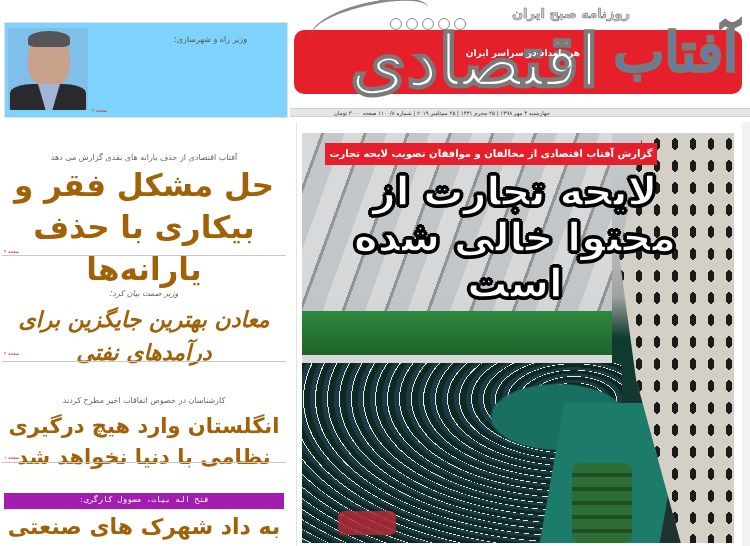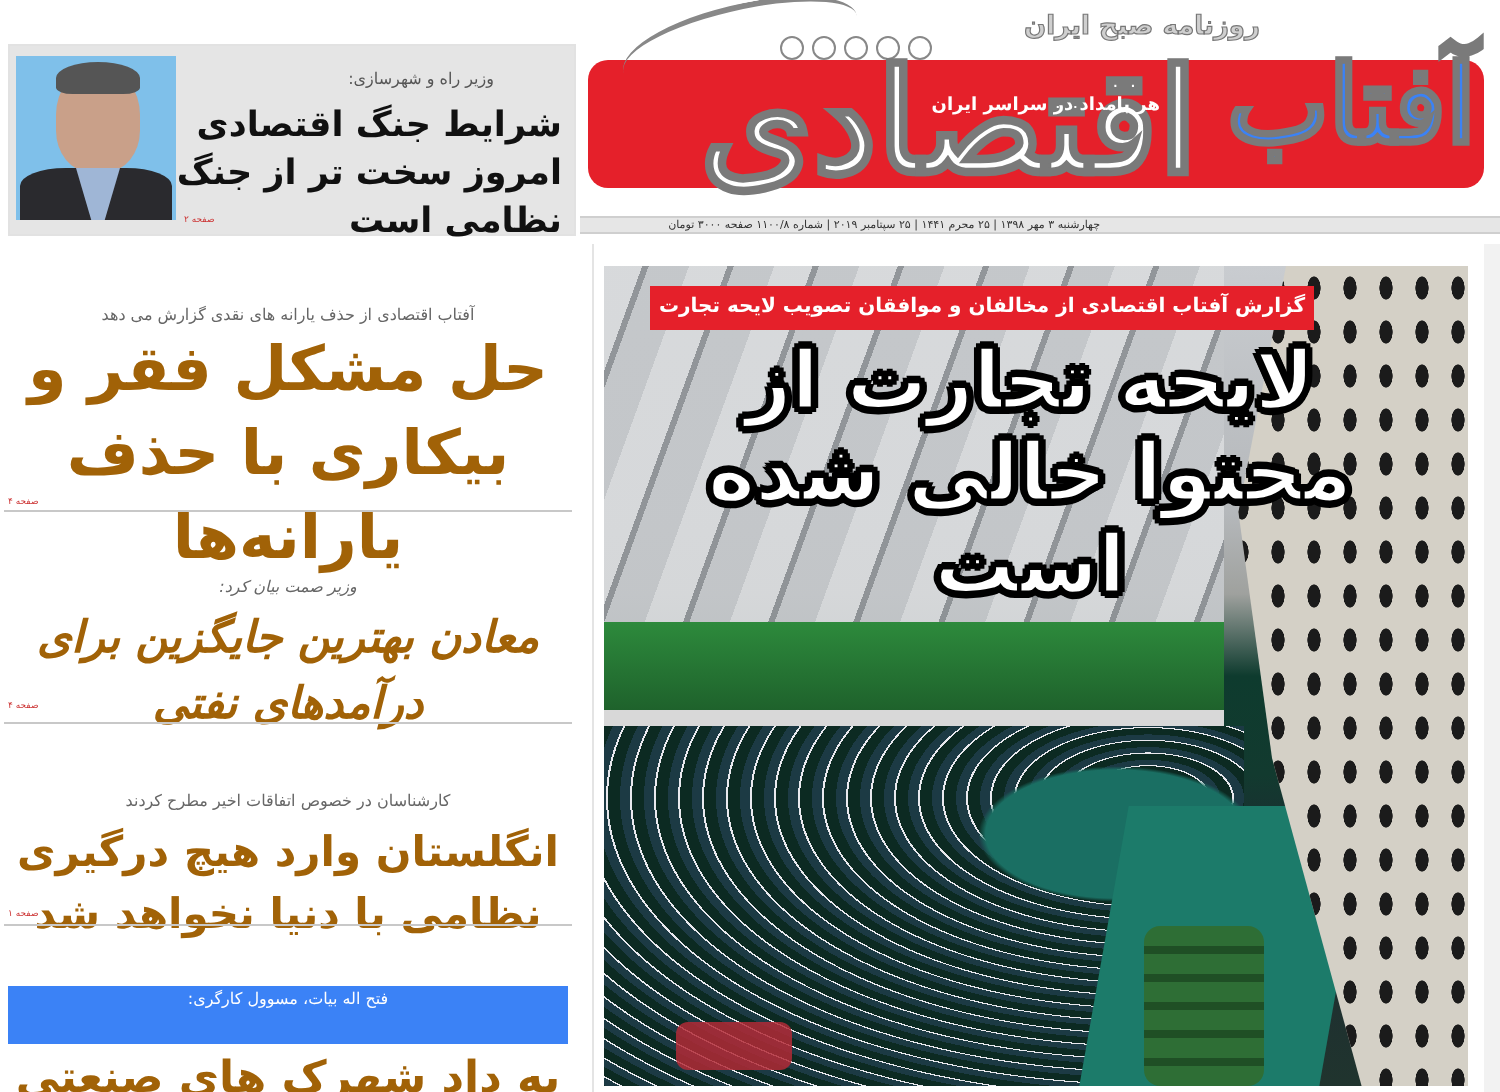--- a/index.html
+++ b/index.html
@@ -17,21 +17,21 @@
     -webkit-text-stroke: 2px #7a7a7a; font-family: Liberation Serif, serif; }
   .mast-swoosh { position: absolute; left: 20px; top: 2px; width: 120px; height: 40px; border-top: 3px solid #888; border-radius: 60% 40% 0 0; transform: rotate(-10deg); }
   .mast-circles { position: absolute; left: 100px; top: 18px; display: flex; gap: 4px; direction: ltr; }
   .mast-circles span { width: 12px; height: 12px; border: 1.5px solid #888; border-radius: 50%; background: #fff; display: block; }
   .mast-url { position: absolute; left: 50px; top: 96px; font-family: "DejaVu Serif", serif; font-style: italic; font-weight: bold; font-size: 10.5px; color: #222; direction: ltr; }
   .mast-info { position: absolute; left: 0; top: 108px; width: 460px; height: 9px; background: #e6e6e6; border-top: 1px solid #cfcfcf; border-bottom: 1px solid #cfcfcf;
     font-size: 5.5px; line-height: 8px; color: #333; white-space: nowrap; padding-right: 200px; text-align: right; }
 
   
   .leftcol { position: absolute; left: 0; top: 0; width: 290px; height: 546px; }
-  .box-top { position: absolute; left: 4px; top: 22px; width: 284px; height: 96px; background: #e5e5e5; border: 1px solid #e2e2e2; }
+  .box-top { position: absolute; left: 4px; top: 22px; width: 284px; height: 96px; background: #7dd3fc; border: 1px solid #e2e2e2; }
   .portrait { position: absolute; left: 8px; top: 28px; width: 80px; height: 82px; background: #7fc0ea; overflow: hidden; }
   .portrait .head { position: absolute; left: 20px; top: 6px; width: 42px; height: 52px; background: #c9a089; border-radius: 45% 45% 40% 40%; }
   .portrait .hair { position: absolute; left: 20px; top: 3px; width: 42px; height: 16px; background: #555; border-radius: 50% 50% 20% 20%; }
   .portrait .suit { position: absolute; left: 2px; top: 56px; width: 76px; height: 30px; background: #2a2a2e; border-radius: 30% 30% 0 0; }
   .portrait .shirt { position: absolute; left: 30px; top: 56px; width: 22px; height: 30px; background: #9fb6d6; clip-path: polygon(0 0,100% 0,60% 100%,40% 100%); }
   .box-top .kicker { position: absolute; right: 40px; top: 12px; font-size: 8px; color: #555; }
   .box-top .title { position: absolute; right: 6px; top: 28px; width: 200px; font-size: 17.5px; line-height: 24px; font-weight: bold; color: #111; text-align: right; }
   .pageref { font-size: 4.5px; color: #c33; position: absolute; }
 
   .sep { position: absolute; left: 2px; width: 284px; height: 1px; background: #c8c8c8; }
@@ -39,21 +39,21 @@
   .story { position: absolute; left: 0; width: 288px; text-align: center; margin-top: 28px; }
   .story .kicker { font-size: 8px; color: #666; line-height: 12px; }
   .story .headline { font-weight: bold; color: #a16207; }
   .s1 { top: 124px; }
   .s1 .headline { font-size: 31px; line-height: 42px; letter-spacing: -0.5px; }
   .s2 { top: 260px; font-style: italic; }
   .s2 .headline { font-size: 22px; line-height: 33px; margin-top: 3px; }
   .s3 { top: 367px; }
   .s3 .headline { font-size: 21px; line-height: 31px; margin-top: 4px; }
   .s4 { top: 465px; }
-  .s4 .redbar { margin: 0 4px; height: 29px; background: #3b82f6; color: #fff; font-size: 8px; line-height: 14px; }
+  .s4 .redbar { margin: 0 4px; height: 16px; background: #a21caf; color: #fff; font-size: 8px; line-height: 14px; font-family: Liberation Mono, monospace; }
   .s4 .headline { font-size: 22px; line-height: 32px; margin-top: 2px; }
 
   
   .feature { position: absolute; left: 296px; top: 122px; width: 450px; height: 424px; background: #ffffff; border-left: 1px solid #e4e4e4; }
   .photo { position: absolute; left: 302px; top: 133px; width: 432px; height: 410px; overflow: hidden;
     background: linear-gradient(180deg, #c9ccd0 0%, #b5b8bb 30%, #9fa19e 40%, #0e3b2e 50%, #123a2f 62%, #1d2b33 72%, #20342e 100%); }
   .ceiling { position: absolute; left: 0; top: 0; width: 310px; height: 200px;
     background: repeating-linear-gradient(110deg, #d8dadc 0 18px, #8f9397 18px 21px, #c4c7ca 21px 40px); opacity: 0.95; }
   .greenband { position: absolute; left: 0; top: 178px; width: 310px; height: 48px; background: linear-gradient(180deg,#2d8a3c,#1d5e2a); }
   .balcony { position: absolute; left: 0; top: 222px; width: 310px; height: 8px; background: #d8d8d8; }
@@ -92,21 +92,20 @@
   <div class="mast-tagline-top">روزنامه صبح ایران</div>
   <div class="mast-logo-right">آفتاب</div>
   <div class="mast-logo-left">اقتصادی</div>
   <div class="mast-tagline-mid">هر بامداد در سراسر ایران</div>
   <div class="mast-info">چهارشنبه  ۳ مهر ۱۳۹۸ | ۲۵ محرم ۱۴۴۱ | ۲۵ سپتامبر ۲۰۱۹ | شماره ۱۱۰۰/۸ صفحه ۳۰۰۰ تومان</div>
 </div>
 
 <div class="leftcol">
   <div class="box-top">
     <div class="kicker">وزیر راه و شهرسازی:</div>
-    <div class="title">شرایط جنگ اقتصادی امروز سخت تر از جنگ نظامی است</div>
   </div>
   <div class="portrait">
     <div class="head"></div>
       <div class="hair"></div>
       <div class="suit"></div>
       <div class="shirt"></div>
   </div>
   <div class="pageref" style="left:92px;top:108px;">صفحه ۲</div>
 
   <div class="story s1">

